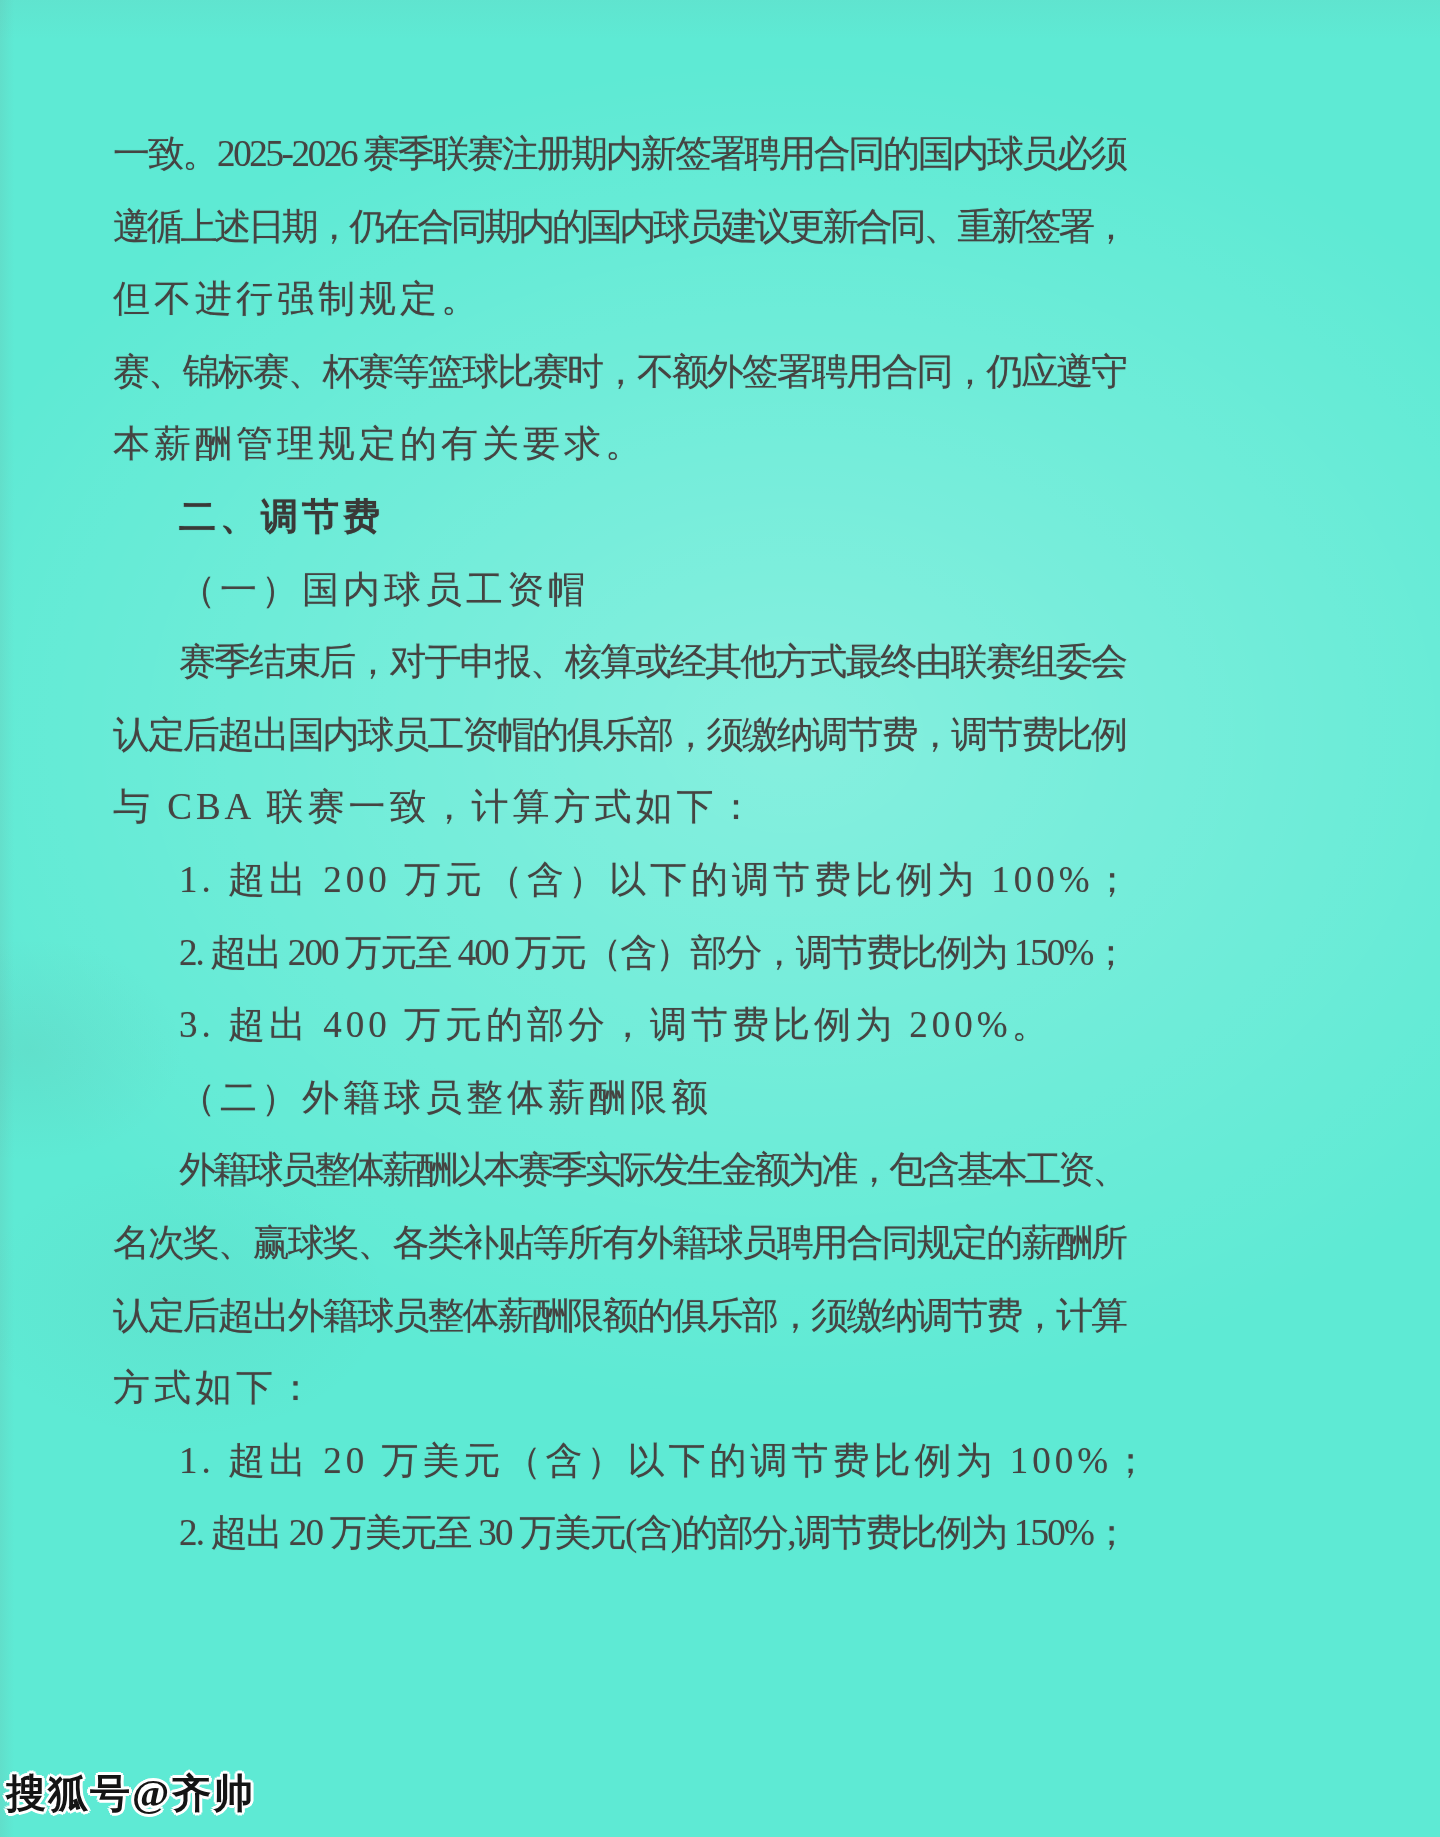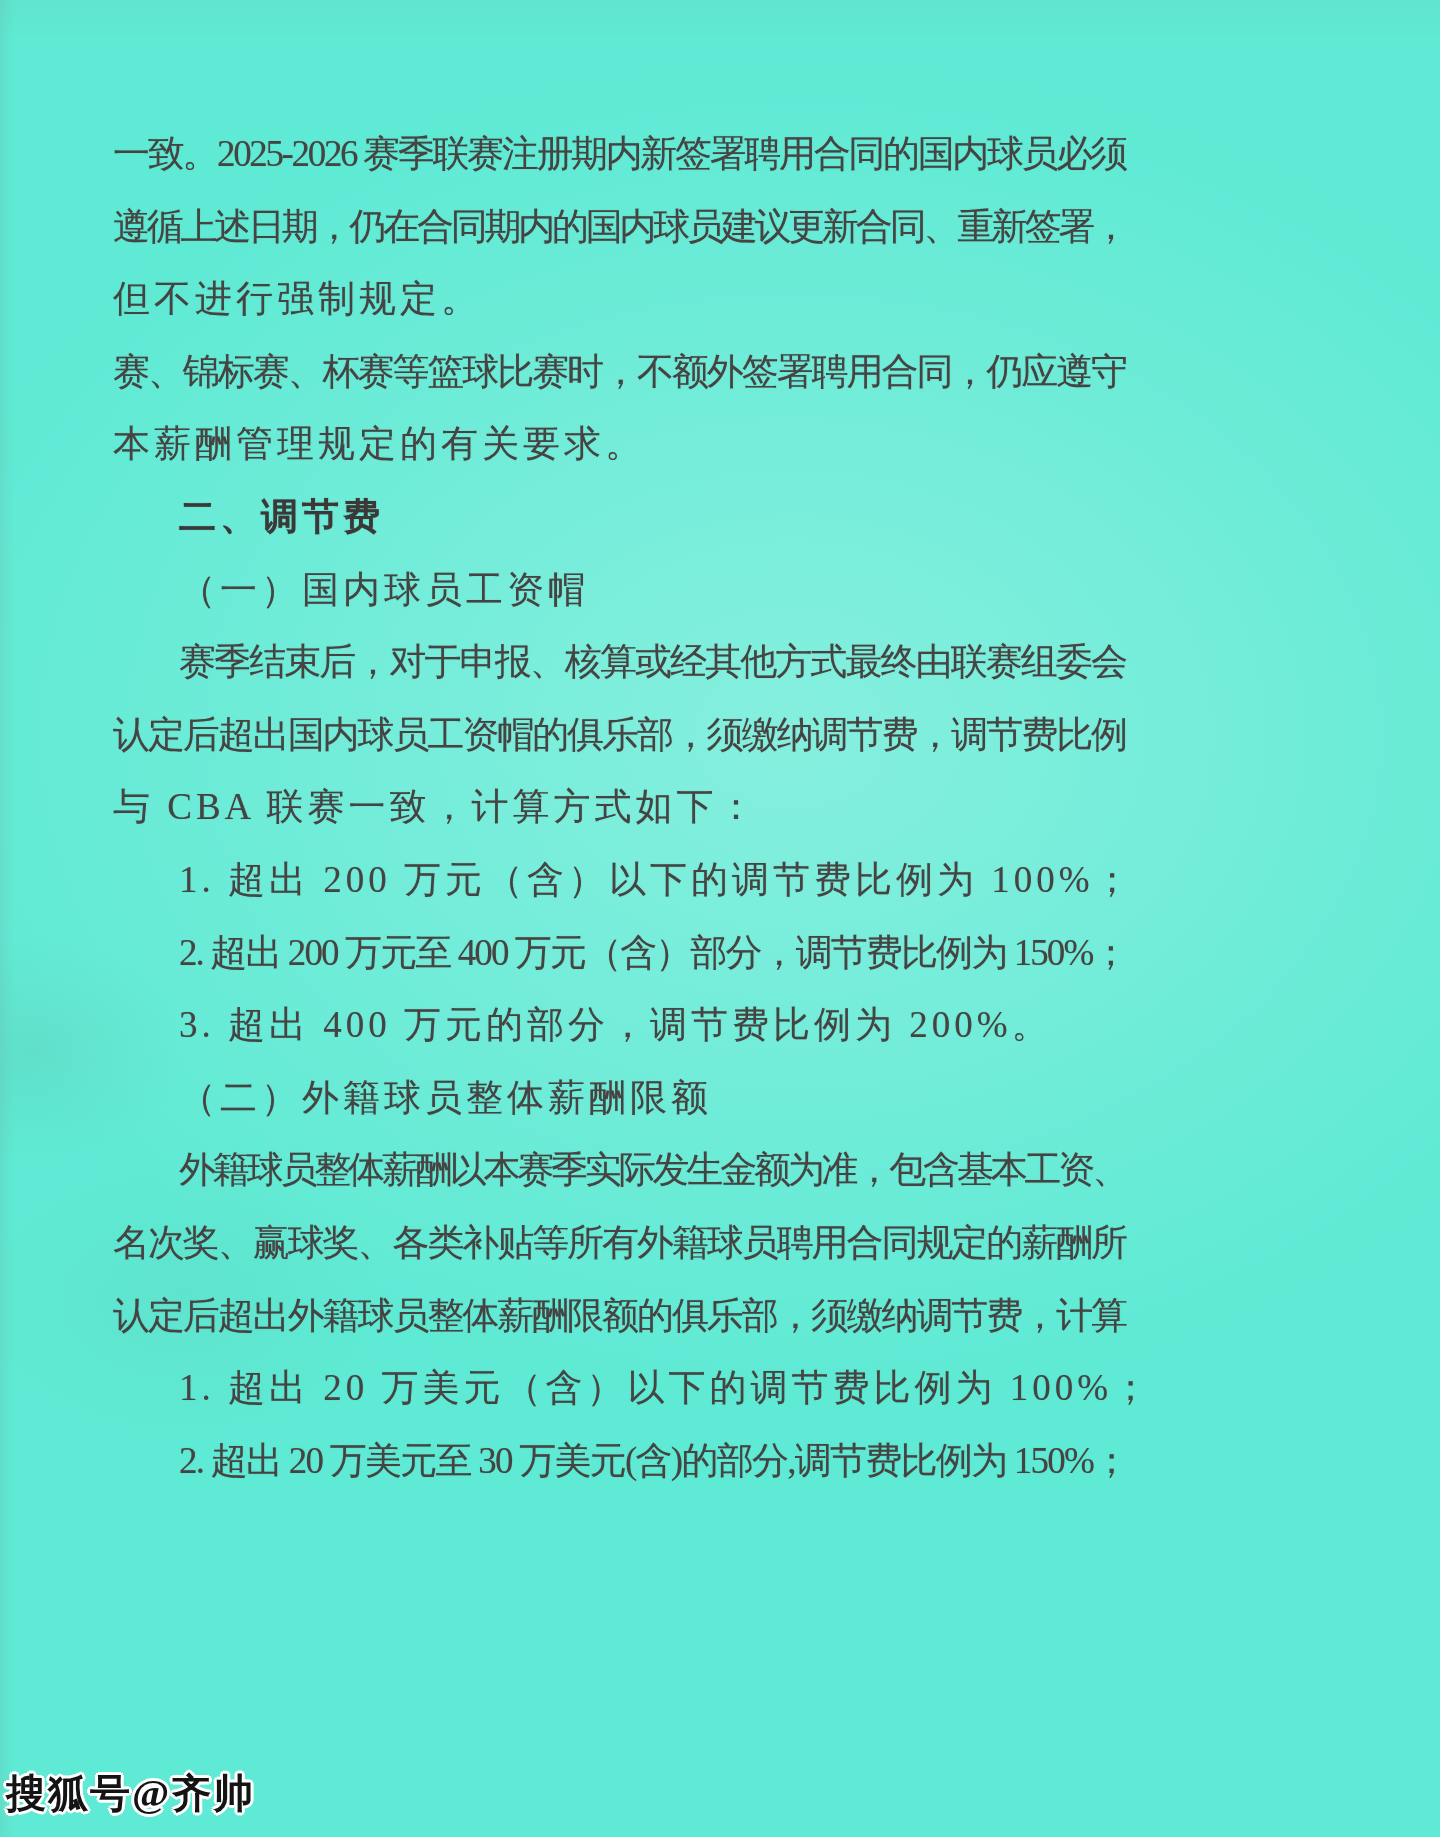--- a/index.html
+++ b/index.html
@@ -66,17 +66,18 @@
       <div class="line indent"><span style="letter-spacing: -1.92593px;">赛季结束后，对于申报、核算或经其他方式最终由联赛组委会</span></div>
       <div class="line"><span style="letter-spacing: -2.06897px;">认定后超出国内球员工资帽的俱乐部，须缴纳调节费，调节费比例</span></div>
       <div class="line"><span style="letter-spacing: 4px;">与 CBA 联赛一致，计算方式如下：</span></div>
       <div class="line indent"><span style="letter-spacing: 4px;">1.  超出 200 万元（含）以下的调节费比例为 100%；</span></div>
       <div class="line indent"><span style="letter-spacing: -1.89744px;">2.  超出 200 万元至 400 万元（含）部分，调节费比例为 150%；</span></div>
       <div class="line indent"><span style="letter-spacing: 4px;">3.  超出 400 万元的部分，调节费比例为 200%。</span></div>
       <div class="line indent"><span style="letter-spacing: 4px; margin-top: 48px;">（二）外籍球员整体薪酬限额</span></div>
       <div class="line indent"><span style="letter-spacing: -3.17857px;">外籍球员整体薪酬以本赛季实际发生金额为准，包含基本工资、</span></div>
       <div class="line"><span style="letter-spacing: -2.06897px;">名次奖、赢球奖、各类补贴等所有外籍球员聘用合同规定的薪酬所</span></div>
       <div class="line"><span style="letter-spacing: -2.06897px;">认定后超出外籍球员整体薪酬限额的俱乐部，须缴纳调节费，计算</span></div>
+      <div class="line"><span style="letter-spacing: 4px;">方式如下：</span></div>
       <div class="line indent"><span style="letter-spacing: 4px; margin-top: 35px;">1.  超出 20 万美元（含）以下的调节费比例为 100%；</span></div>
       <div class="line indent"><span style="letter-spacing: -1.75px;">2.  超出 20 万美元至 30 万美元(含)的部分,调节费比例为 150%；</span></div>
     </div>
   <div class="watermark">搜狐号@齐帅</div>
 </div>
 
 </body></html>

